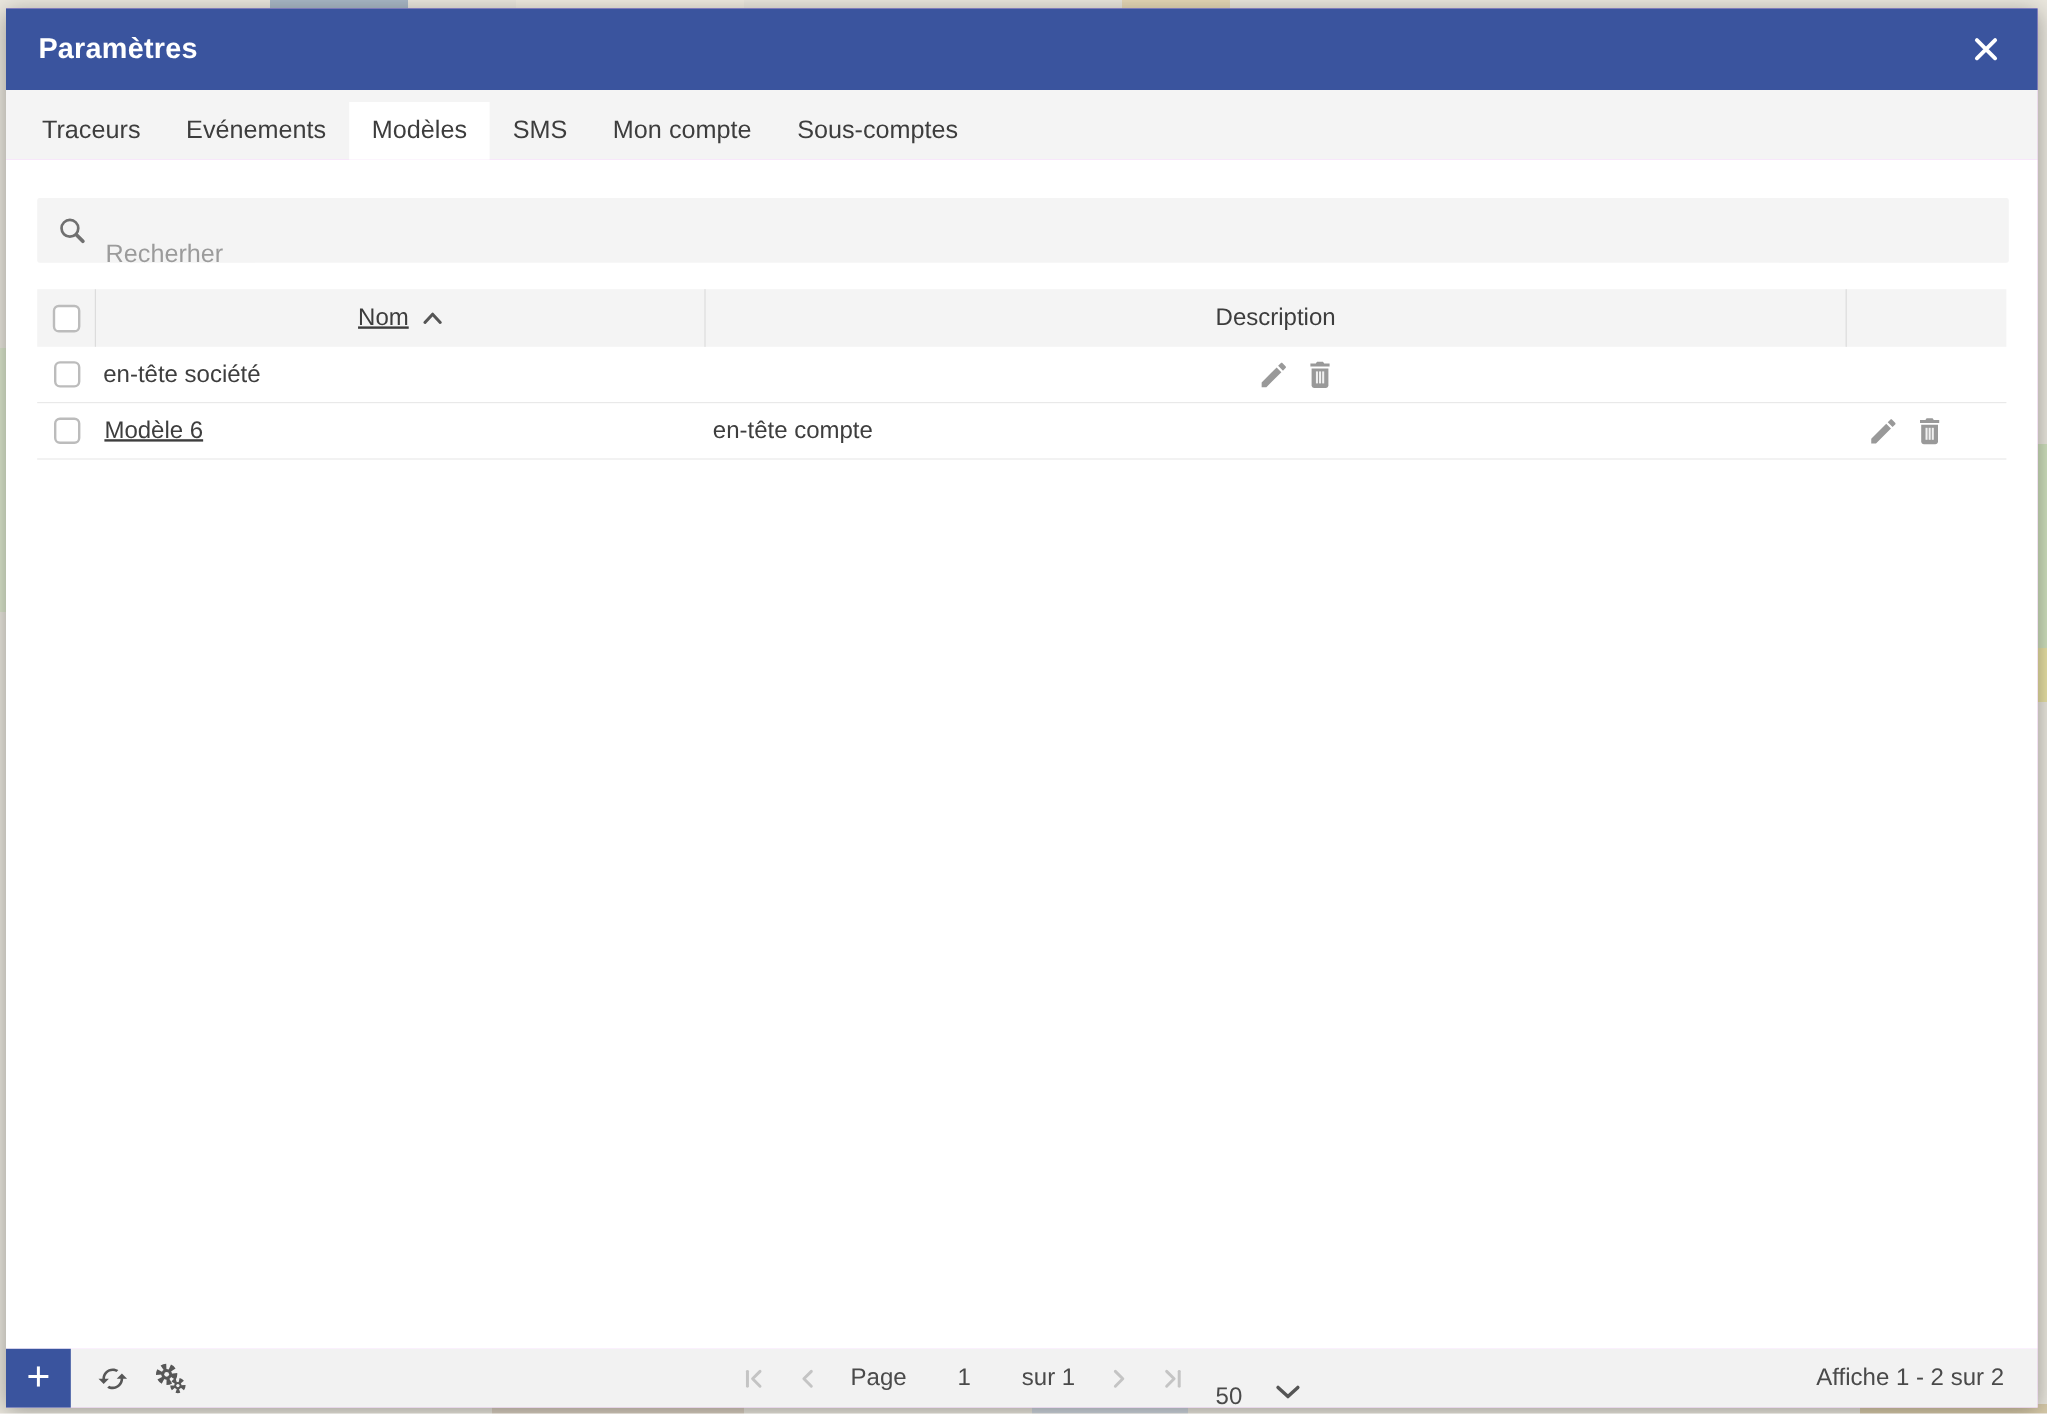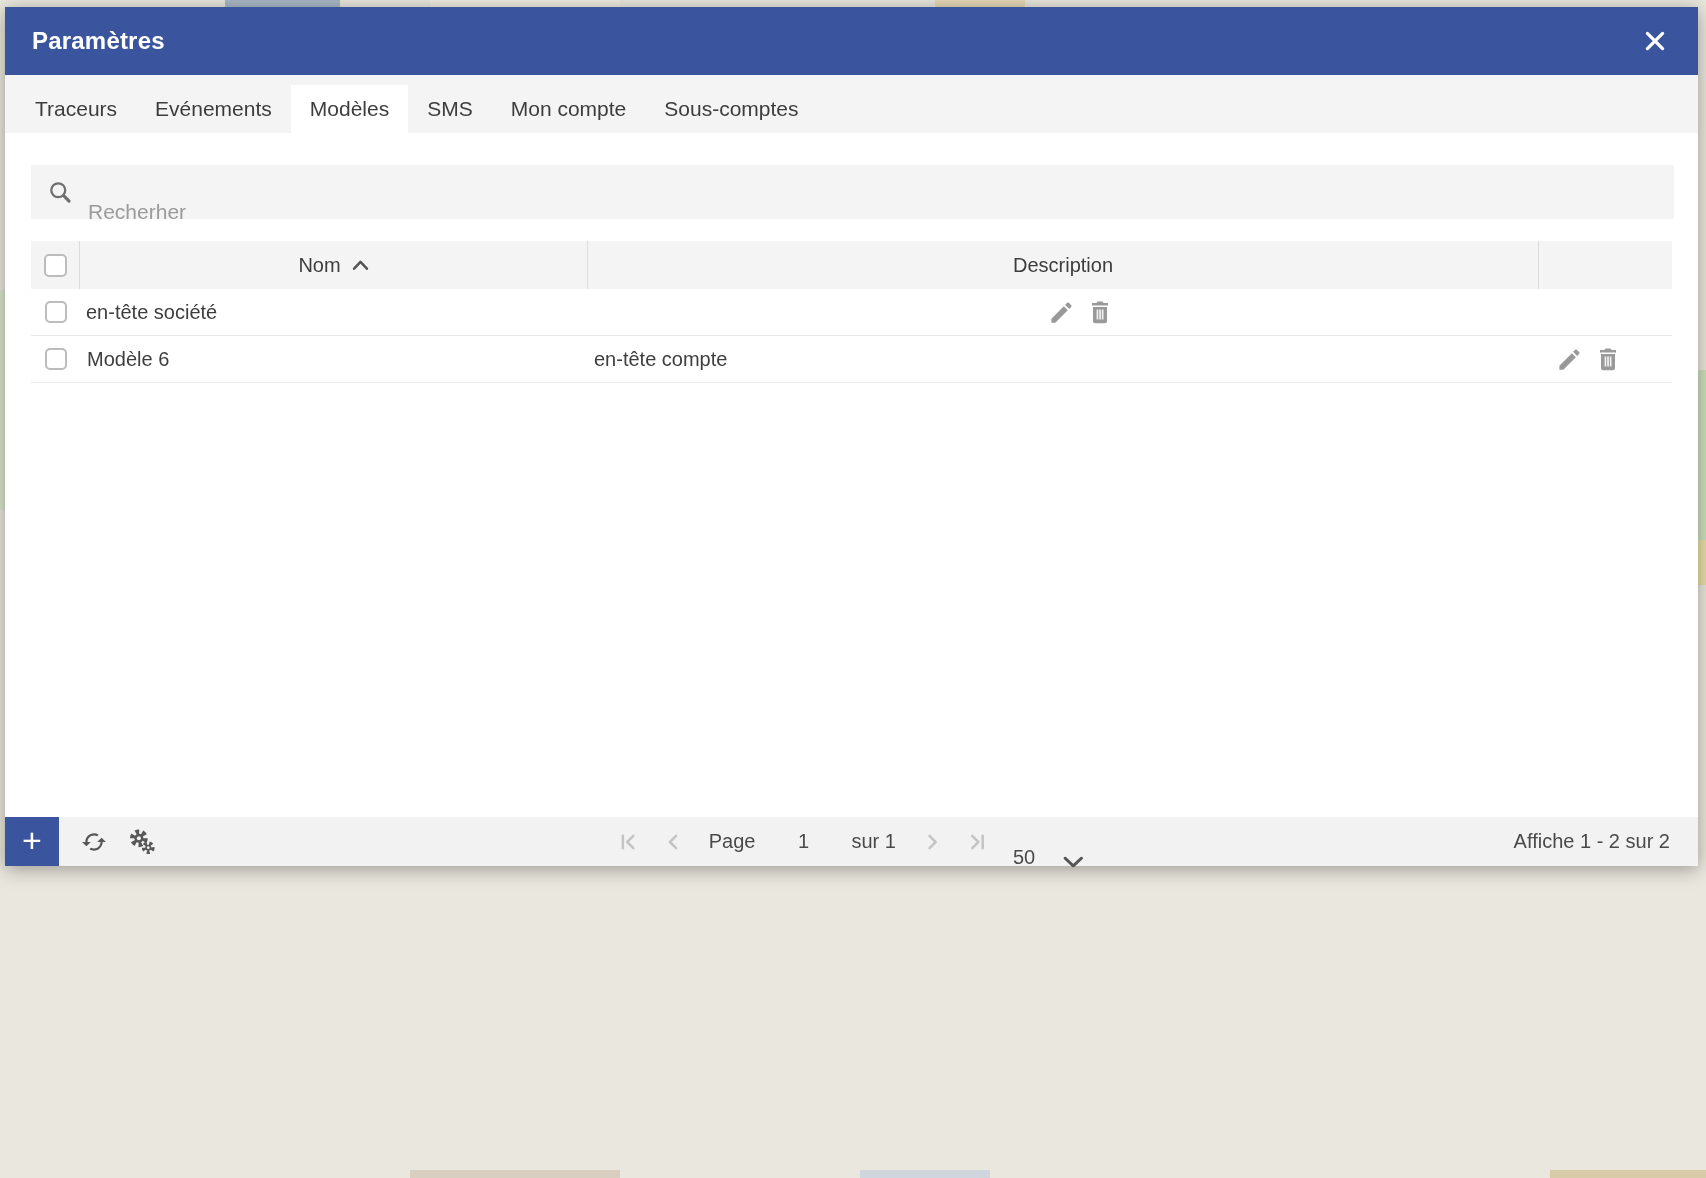--- a/index.html
+++ b/index.html
@@ -7,21 +7,21 @@
   body {
     font-family:"Liberation Sans","DejaVu Sans",sans-serif;
     background:#eae7de;
     position:relative;
     color:#3e3e3e;
   }
   
   .map-patch { position:absolute; }
 
   .dialog {
-    position:absolute; left:5px; top:7px; width:1693px; height:859px;
+    position:absolute; left:5px; top:7px; width:1693px; height:1166px;
     background:#f0abfc;
     box-shadow:0 3px 18px rgba(0,0,0,.35);
     display:flex; flex-direction:column;
   }
 
   
   .titlebar {
     height:68px; flex:0 0 68px; background:#3a549e;
     display:flex; align-items:center; padding:0 30px 0 27px;
   }
@@ -56,21 +56,21 @@
   }
   .searchbar input::placeholder { color:#9b9b9b; opacity:1; }
 
   
   .table { margin:22px 26px 0 26px; width:1641px; }
   .thead {
     display:flex; height:48px; background:#f4f4f4; align-items:stretch;
     font-size:20px; color:#3d3d3d;
   }
   .cell-check  { width:49px;  display:flex; align-items:center; justify-content:center; }
-  .cell-name   { width:508px; display:flex; align-items:center; justify-content:center; }
+  .cell-name   { width:508px; display:flex; align-items:center; justify-content:center;text-decoration:underline; }
   .cell-desc   { width:951px; display:flex; align-items:center; }
   .cell-actions{ width:133px; display:flex; align-items:center; padding-left:17px; }
   .thead .cell-check   { border-right:1px solid #dcdcdc; }
   .thead .cell-name    { border-right:1px solid #dcdcdc; }
   .thead .cell-desc    { border-right:1px solid #dcdcdc; justify-content:center; }
   .thead .sort-arrow { margin-left:11px; display:flex; align-items:center; }
 
   .trow {
     display:flex; height:47px; align-items:stretch; border-bottom:1px solid #e9e9e9;
     font-size:20px; color:#3e3e3e;
@@ -101,21 +101,21 @@
   .pagination {
     position:absolute; left:50%; top:0; height:49px; transform:translateX(-50%);
     display:flex; align-items:center; gap:27px;
     font-size:20px; color:#4a4a4a;
   }
   .pg-icon { display:flex; align-items:center; cursor:pointer; }
   .page-input {
     width:42px; border:none; outline:none; background:transparent; text-align:center;
     font-family:inherit; font-size:20px; color:#4a4a4a;
   }
-  .pagesize { display:flex; align-items:flex-end; gap:27px; cursor:pointer;margin-top:32px; }
+  .pagesize { display:flex; align-items:flex-start; gap:27px; cursor:pointer;margin-top:32px; }
 
   .status {
     position:absolute; right:28px; top:0; height:49px;
     display:flex; align-items:center; font-size:20px; color:#4a4a4a;text-align:center;
   }
 </style>
 </head>
 <body>
 
 <div class="map-patch" style="left:225px;top:0;width:115px;height:7px;background:#a9b8c6;"></div>

